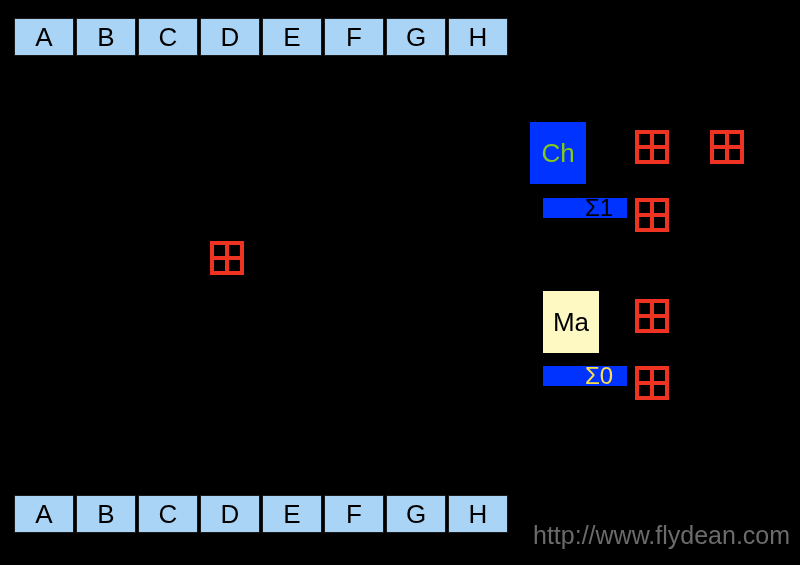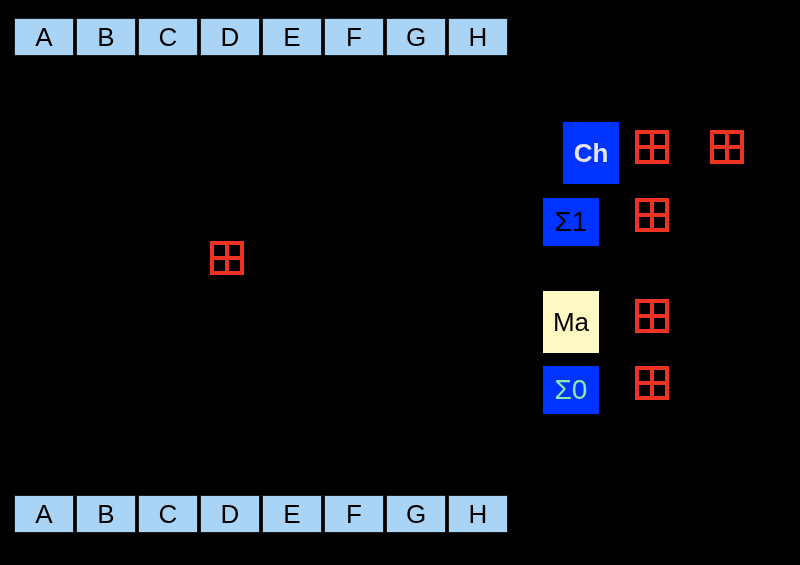--- a/index.html
+++ b/index.html
@@ -55,22 +55,23 @@
     font-family: "Liberation Sans", sans-serif;
     line-height: 1;
   }
   .fn-box.tall {
     width: 56px;
     height: 62px;
     font-size: 26px;
   }
   .fn-box.short {
     width: 56px;
-    height: 48px;
-    font-size: 28px;
+    height: 20px;
+    font-size: 24px;
+    padding-left: 28px;
   }
 
   
   .grid-icon {
     position: absolute;
     width: 34px;
     height: 34px;
   }
   .grid-icon .g-outer {
     position: absolute;
@@ -128,24 +129,24 @@
       <div class="word-cell" style="background: rgb(170, 212, 245); border-color: rgb(26, 26, 26); color: rgb(0, 0, 0);">B</div>
       <div class="word-cell" style="background: rgb(170, 212, 245); border-color: rgb(26, 26, 26); color: rgb(0, 0, 0);">C</div>
       <div class="word-cell" style="background: rgb(170, 212, 245); border-color: rgb(26, 26, 26); color: rgb(0, 0, 0);">D</div>
       <div class="word-cell" style="background: rgb(170, 212, 245); border-color: rgb(26, 26, 26); color: rgb(0, 0, 0);">E</div>
       <div class="word-cell" style="background: rgb(170, 212, 245); border-color: rgb(26, 26, 26); color: rgb(0, 0, 0);">F</div>
       <div class="word-cell" style="background: rgb(170, 212, 245); border-color: rgb(26, 26, 26); color: rgb(0, 0, 0);">G</div>
       <div class="word-cell" style="background: rgb(170, 212, 245); border-color: rgb(26, 26, 26); color: rgb(0, 0, 0);">H</div>
     </div>
 
   <div id="fn-boxes">
-      <div class="fn-box tall" style="left: 563px; top: 122px; background: rgb(0, 51, 255); color: #e5e5e5; font-weight: bold;">Ch</div>
+      <div class="fn-box tall" style="left: 530px; top: 122px; background: rgb(0, 51, 255); color: #84cc16;">Ch</div>
       <div class="fn-box short" style="left: 543px; top: 198px; background: rgb(0, 51, 255); color: rgb(0, 0, 0);">Σ1</div>
       <div class="fn-box tall" style="left: 543px; top: 291px; background: #fef9c3; color: rgb(0, 0, 0);">Ma</div>
-      <div class="fn-box short" style="left: 543px; top: 366px; background: rgb(0, 51, 255); color: #86efac;">Σ0</div>
+      <div class="fn-box short" style="left: 543px; top: 366px; background: rgb(0, 51, 255); color: #fde047;">Σ0</div>
     </div>
 
   <div id="grid-icons">
       <div class="grid-icon" style="left: 210px; top: 241px;">
         <div class="g-outer" style="border-color: rgb(238, 51, 34);"></div>
         <div class="g-vert" style="background: rgb(238, 51, 34);"></div>
         <div class="g-horz" style="background: rgb(238, 51, 34);"></div>
       </div>
       <div class="grid-icon" style="left: 635px; top: 130px;">
         <div class="g-outer" style="border-color: rgb(238, 51, 34);"></div>
@@ -167,14 +168,15 @@
         <div class="g-vert" style="background: rgb(238, 51, 34);"></div>
         <div class="g-horz" style="background: rgb(238, 51, 34);"></div>
       </div>
       <div class="grid-icon" style="left: 635px; top: 366px;">
         <div class="g-outer" style="border-color: rgb(238, 51, 34);"></div>
         <div class="g-vert" style="background: rgb(238, 51, 34);"></div>
         <div class="g-horz" style="background: rgb(238, 51, 34);"></div>
       </div>
     </div>
 
+  <div class="watermark" id="watermark" style="left: 533px; top: 521px; color: rgb(107, 107, 107);">http://www.flydean.com</div>
 
 </div>
 
 </body></html>

